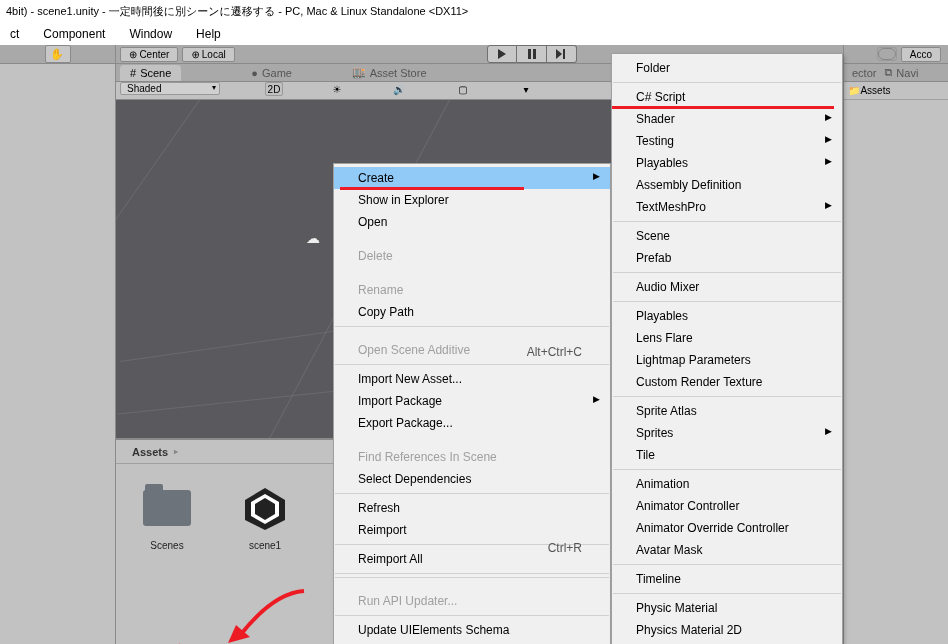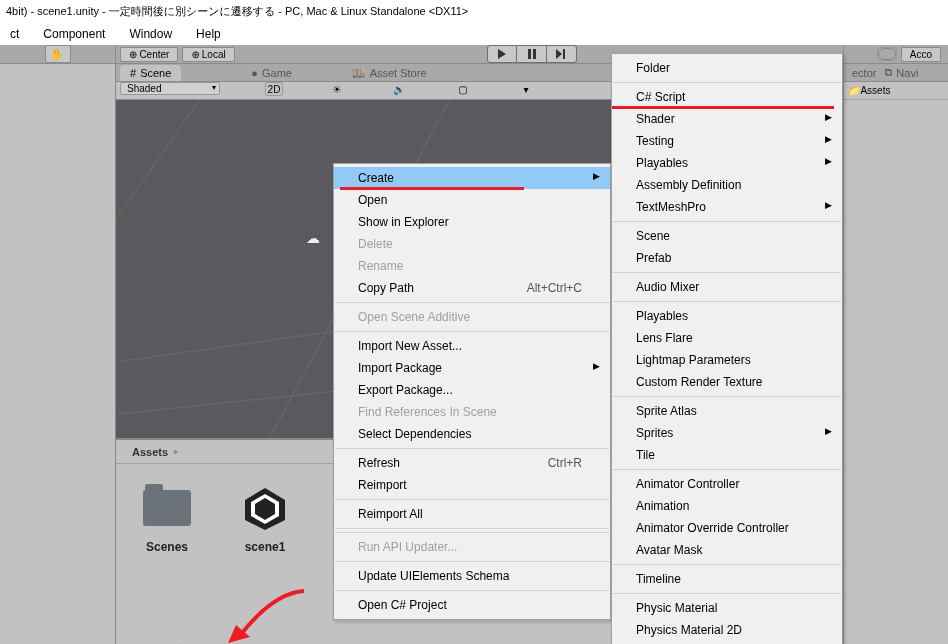--- a/index.html
+++ b/index.html
@@ -37,37 +37,37 @@
 
 .viewport { position: relative; height: 338px; background: #5a5a5e; overflow: hidden; }
 .grid-line { position: absolute; background: rgba(130,130,135,.4); }
 
 .project-panel { position: absolute; left: 0; right: 0; top: 393px; bottom: 0; background: #c2c2c2; border-top: 2px solid #8a8a8a; }
 .assets-header { height: 24px; display: flex; align-items: center; padding-left: 16px; font-size: 11px; font-weight: bold; color: #333; border-bottom: 1px solid #a0a0a0; }
 .assets-header::after { content: "▸"; margin-left: 6px; color: #888; font-size: 8px; }
 .assets-grid { display: flex; padding: 20px 16px; gap: 28px; }
 .asset-item { width: 70px; display: flex; flex-direction: column; align-items: center; gap: 8px; cursor: pointer; }
 .asset-icon { width: 56px; height: 48px; display: flex; align-items: center; justify-content: center; }
-.asset-label { font-size: 12px; color: #222; font-weight: bold; }
+.asset-label { font-size: 10px; color: #222; }
 
 .folder-shape { width: 48px; height: 36px; background: #6c737a; border-radius: 3px; position: relative; }
 .folder-shape::before { content: ""; position: absolute; top: -6px; left: 2px; width: 18px; height: 8px; background: #6c737a; border-radius: 2px 2px 0 0; }
 
 .unity-logo { width: 48px; height: 48px; position: relative; }
 .unity-logo svg { width: 100%; height: 100%; }
 
 .annotation-arrow { position: absolute; left: 224px; top: 538px; pointer-events: none; }
 .annotation-text { position: absolute; left: 168px; top: 594px; color: #ed1c24; font-size: 26px; font-weight: 600; pointer-events: none; }
 
 .ctx-menu { position: absolute; background: #f0f0f0; border: 1px solid #a0a0a0; box-shadow: 2px 2px 4px rgba(0,0,0,.2); font-size: 12px; padding: 3px 0; }
 .ctx-sep { height: 1px; background: #d0d0d0; margin: 3px 1px; }
 .ctx-item { padding: 4px 32px 4px 24px; cursor: pointer; position: relative; white-space: nowrap; }
-.ctx-item.disabled { color: #a0a0a0; cursor: default; }
+.ctx-item.disabled { color: #a0a0a0; cursor: default; margin-top: 12px; }
 .ctx-item.hover { background: #91c9f7; }
-.ctx-item .shortcut { position: absolute; right: 28px; color: #555; }
+.ctx-item .shortcut { position: absolute; right: 28px; color: #555; margin-top: 40px; }
 .ctx-item .sub-arrow { position: absolute; right: 10px; font-size: 9px; }
 
 .red-underline { position: absolute; height: 3px; background: #ed1c24; pointer-events: none; }
 .ctx1-underline { left: 340px; top: 142px; width: 184px; }
 
 .right-col { position: absolute; right: 0; top: 0; width: 105px; height: 100%; background: #c2c2c2; border-left: 1px solid #8a8a8a; }
 .right-toolbar { height: 19px; background: #a9a9a9; border-bottom: 1px solid #8a8a8a; display: flex; align-items: center; justify-content: flex-end; padding: 0 3px; gap: 4px; }
 .right-tabs { height: 18px; background: #a9a9a9; border-bottom: 1px solid #8a8a8a; display: flex; align-items: flex-end; padding-left: 4px; }
 .right-assets-row { height: 18px; border-bottom: 1px solid #a0a0a0; display: flex; align-items: center; padding-left: 4px; font-size: 10px; }
 
@@ -195,22 +195,22 @@
   </div>
 
   <svg class="annotation-arrow" width="90" height="70">
     <path d="M 80 8 Q 50 10 18 50" stroke="#ed1c24" stroke-width="4" fill="none"></path>
     <polygon points="12,42 4,60 26,54" fill="#ed1c24"></polygon>
   </svg>
   <div class="annotation-text">右クリック</div>
 
   <div class="ctx-menu" style="left:333px;top:118px;width:278px">
     <div class="ctx-item hover"><span>Create</span><span class="sub-arrow">▶</span></div>
+    <div class="ctx-item">Show in Explorer</div>
     <div class="ctx-item">Open</div>
-    <div class="ctx-item">Show in Explorer</div>
     <div class="ctx-item disabled">Delete</div>
     <div class="ctx-item disabled">Rename</div>
     <div class="ctx-item"><span>Copy Path</span><span class="shortcut">Alt+Ctrl+C</span></div>
     <div class="ctx-sep"></div>
     <div class="ctx-item disabled">Open Scene Additive</div>
     <div class="ctx-sep"></div>
     <div class="ctx-item">Import New Asset...</div>
     <div class="ctx-item"><span>Import Package</span><span class="sub-arrow">▶</span></div>
     <div class="ctx-item">Export Package...</div>
     <div class="ctx-item disabled">Find References In Scene</div>
@@ -250,22 +250,22 @@
     <div class="ctx-sep"></div>
     <div class="ctx-item">Playables</div>
     <div class="ctx-item">Lens Flare</div>
     <div class="ctx-item">Lightmap Parameters</div>
     <div class="ctx-item">Custom Render Texture</div>
     <div class="ctx-sep"></div>
     <div class="ctx-item">Sprite Atlas</div>
     <div class="ctx-item"><span>Sprites</span><span class="sub-arrow">▶</span></div>
     <div class="ctx-item">Tile</div>
     <div class="ctx-sep"></div>
+    <div class="ctx-item">Animation</div>
     <div class="ctx-item">Animator Controller</div>
-    <div class="ctx-item">Animation</div>
     <div class="ctx-item">Animator Override Controller</div>
     <div class="ctx-item">Avatar Mask</div>
     <div class="ctx-sep"></div>
     <div class="ctx-item">Timeline</div>
     <div class="ctx-sep"></div>
     <div class="ctx-item">Physic Material</div>
     <div class="ctx-item">Physics Material 2D</div>
   </div>
 
 </div>

